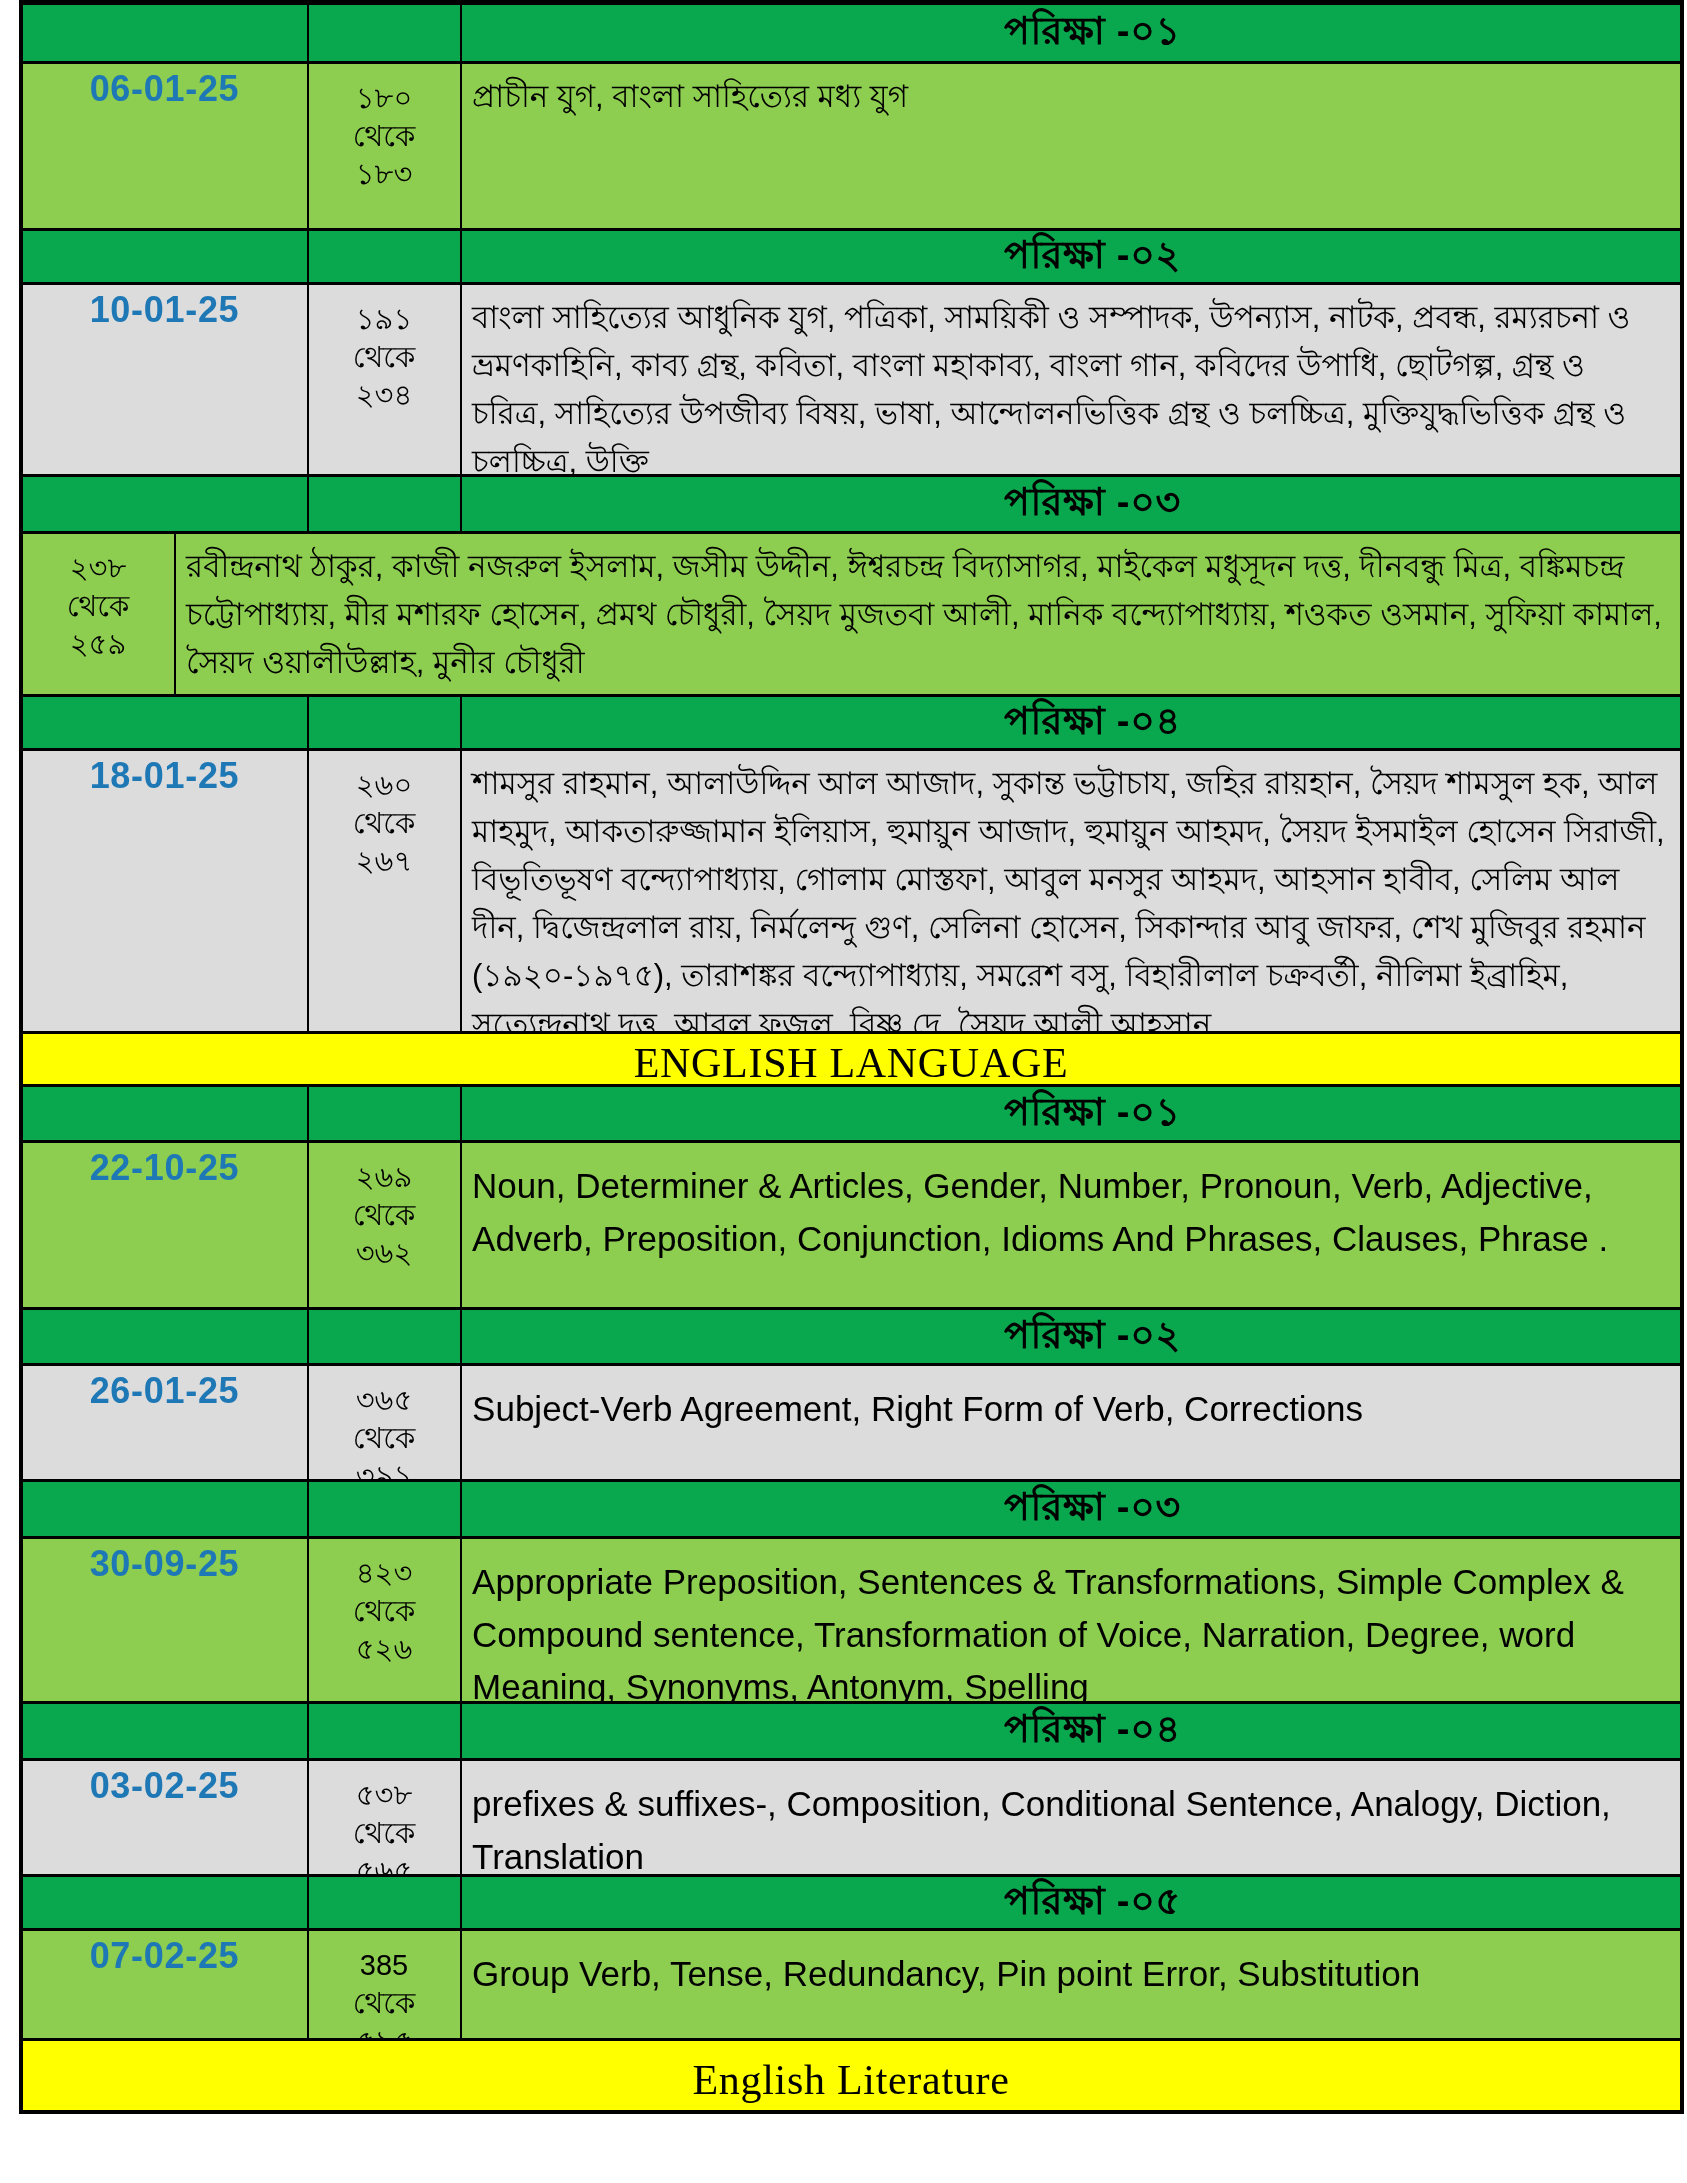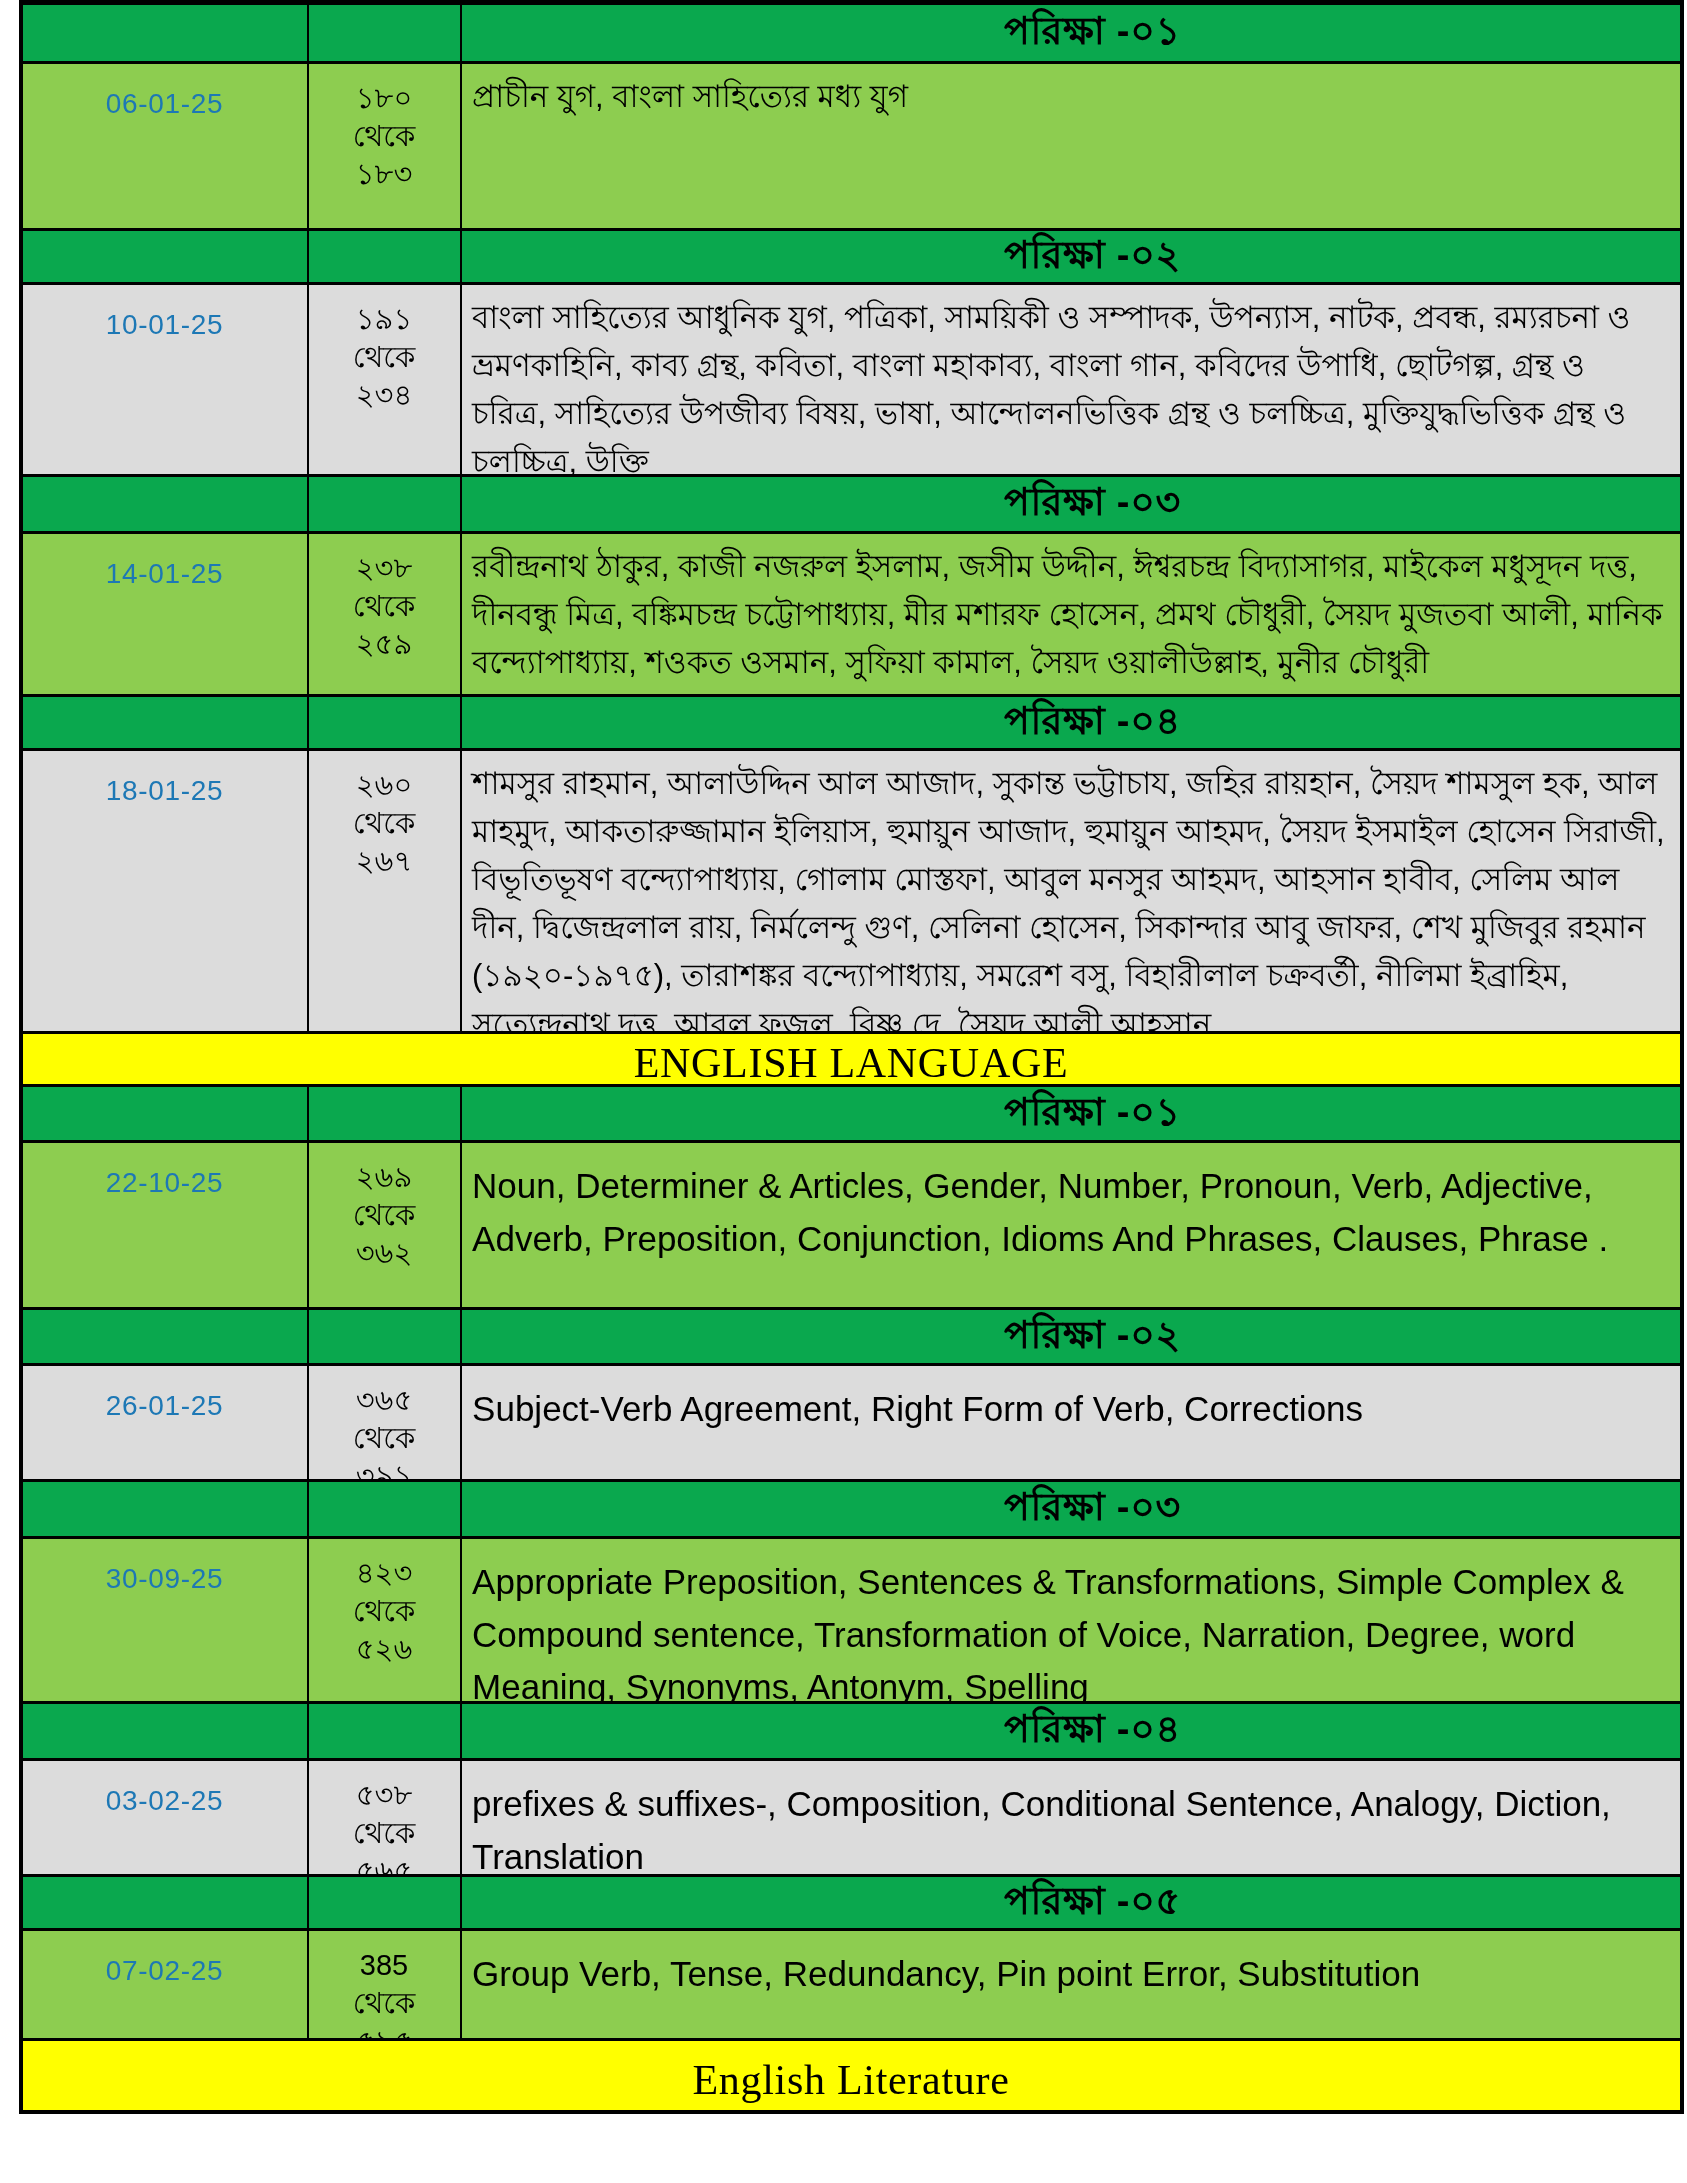--- a/index.html
+++ b/index.html
@@ -27,23 +27,23 @@
   .exam .c3{display:flex;align-items:center;justify-content:center;padding-left:44px;}
   .exam-label{
     font-size:38px;font-weight:600;letter-spacing:0.7px;color:#000;
     font-family:"Liberation Sans","DejaVu Sans",sans-serif;
   }
 
   
   .tone-green .cell{background:var(--row-green,#8dcd50);}
   .tone-gray  .cell{background:var(--row-gray,#dcdcdc);}
   .date{
-    display:inline-block;margin-top:24px;
-    font-size:28px;color:var(--date-blue,#1d78b5);
-    letter-spacing:0.7px;font-weight:400;
+    display:inline-block;margin-top:4px;
+    font-size:36px;color:var(--date-blue,#1d78b5);
+    letter-spacing:0.7px;font-weight:700;
   }
   .pages{
     display:flex;flex-direction:column;align-items:center;
     padding-top:14.6px;font-size:29px;line-height:1.32;text-align:center;
   }
   .topics{padding:0 14.6px 0 10.6px;}
   .lang-bn .topics-text{
     display:block;padding-top:9.3px;font-size:31px;line-height:1.55;
   }
   .lang-en .topics-text{
@@ -102,21 +102,20 @@
       </div>
     </div>
     <div class="row exam" style="height: 57px;">
       <div class="cell c1"></div>
       <div class="cell c2"></div>
       <div class="cell c3">
         <span class="exam-label">পরিক্ষা  -০৩</span>
       </div>
     </div>
     <div class="row entry tone-green lang-bn" style="height: 163px;">
-      <div class="cell c1"><span class="date">14-01-25</span></div>
       <div class="cell c2 pages">
         <span>২৩৮</span>
         <span>থেকে</span>
         <span>২৫৯</span>
       </div>
       <div class="cell c3 topics">
         <span class="topics-text">রবীন্দ্রনাথ ঠাকুর, কাজী নজরুল ইসলাম, জসীম উদ্দীন, ঈশ্বরচন্দ্র বিদ্যাসাগর, মাইকেল মধুসূদন দত্ত, দীনবন্ধু মিত্র, বঙ্কিমচন্দ্র চট্টোপাধ্যায়, মীর মশারফ হোসেন, প্রমথ চৌধুরী, সৈয়দ মুজতবা আলী, মানিক বন্দ্যোপাধ্যায়, শওকত ওসমান, সুফিয়া কামাল, সৈয়দ ওয়ালীউল্লাহ, মুনীর চৌধুরী</span>
       </div>
     </div>
     <div class="row exam" style="height: 54px;">

